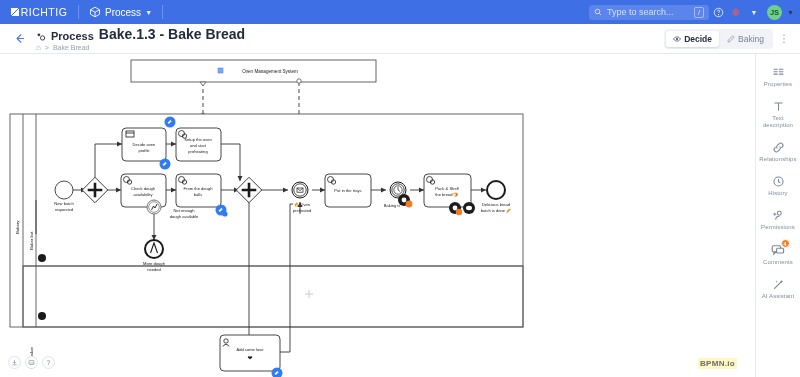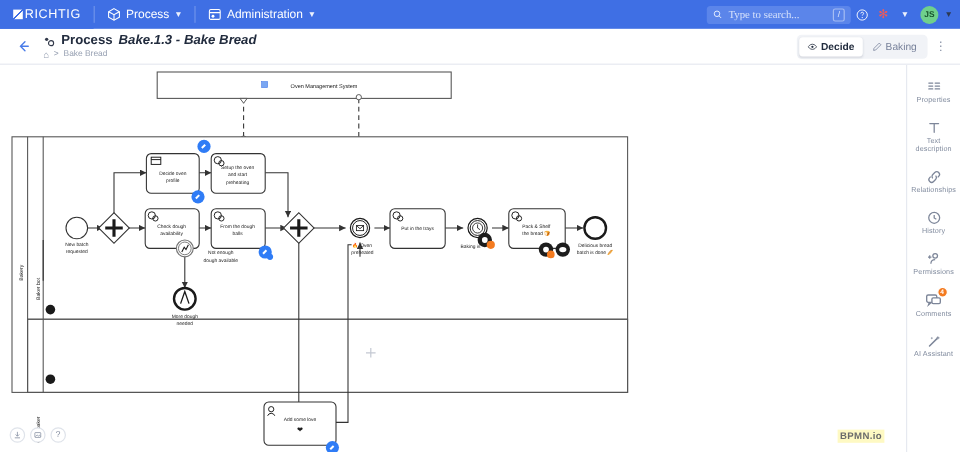--- a/index.html
+++ b/index.html
@@ -31,21 +31,21 @@
   .caret { font-size:7px; opacity:.9; }
   .spacer { flex:1; }
 
   .search {
     display:flex; align-items:center; gap:5px;
     background:#5b85ea; border-radius:3px; height:15px; width:120px;
     padding:0 5px; color:#e8effd; font-size:9px; position:relative;
   }
   .search input {
     background:transparent; border:0; outline:0; color:#fff; font-size:9px;
-    font-family:Liberation Serif, serif; width:82px;
+    font-family:Liberation Sans, sans-serif; width:82px;
   }
   .search input::placeholder { color:#d5e1fb; }
   .slashkey {
     border:1px solid rgba(255,255,255,.45); border-radius:2px; font-size:7px;
     padding:0 3px; line-height:9px; color:#e3ecfd;
   }
   .iconbtn { width:18px; height:24px; display:flex; align-items:center; justify-content:center;
     color:#fff; cursor:pointer; }
   .bugicon { color:#f05a5a; font-size:10px; }
   .avatar {
@@ -59,21 +59,21 @@
   
   .header {
     height:30px; background:#fff; border-bottom:1px solid #e6e9f0;
     display:flex; align-items:center; padding:0 8px; position:relative; z-index:20;
   }
   .backbtn { width:22px; height:22px; display:flex; align-items:center; justify-content:center;
     color:#4a7ce8; font-size:13px; cursor:pointer; }
   .titleblock { margin-left:6px; }
   .titlerow { display:flex; align-items:flex-end; gap:5px; }
   .proclabel { font-weight:bold; font-size:11px; color:#222c3e; }
-  .proctitle { font-weight:bold; font-size:11px; color:#222c3e;font-style:italic; }
+  .proctitle { font-weight:bold; font-size:14px; color:#222c3e; }
   .crumbs { display:flex; align-items:center; gap:4px; font-size:7px; color:#97a0b2; margin-top:1px; }
   .crumbs .chome { font-size:8px; }
 
   .modegroup {
     display:flex; align-items:center; background:#f1f3f7; border-radius:4px; padding:2px;
     gap:1px; margin-left:auto;
   }
   .modebtn {
     display:flex; align-items:center; gap:3px; font-size:8.5px; color:#77819a;
     padding:3px 7px; border-radius:3px; cursor:pointer;
@@ -148,29 +148,20 @@
     <svg class="ico" viewBox="0 0 16 16">
       <path d="M8 1.6 14 5v6l-6 3.4L2 11V5z" fill="none" stroke="#fff" stroke-width="1.2"></path>
       <path d="M2 5l6 3.3L14 5M8 8.3v6.1" fill="none" stroke="#fff" stroke-width="1.2"></path>
     </svg>
     <span>Process</span>
     <span class="caret">▼</span>
   </div>
 
   <div class="navsep"></div>
 
-  <div class="navitem">
-    <svg class="ico" viewBox="0 0 16 16">
-      <rect x="2" y="2.5" width="12" height="11" rx="1.6" fill="none" stroke="#fff" stroke-width="1.2"></rect>
-      <path d="M2 6h12" stroke="#fff" stroke-width="1.2"></path>
-      <circle cx="6" cy="10" r="1.6" fill="#fff"></circle>
-    </svg>
-    <span>Administration</span>
-    <span class="caret">▼</span>
-  </div>
 
   <div class="spacer"></div>
 
   <div class="search">
     <svg width="8" height="8" viewBox="0 0 16 16">
       <circle cx="7" cy="7" r="4.6" fill="none" stroke="#e6eeff" stroke-width="1.6"></circle>
       <path d="M10.4 10.4 14 14" stroke="#e6eeff" stroke-width="1.6"></path>
     </svg>
     <input placeholder="Type to search..." style="">
     <span class="slashkey">/</span>

